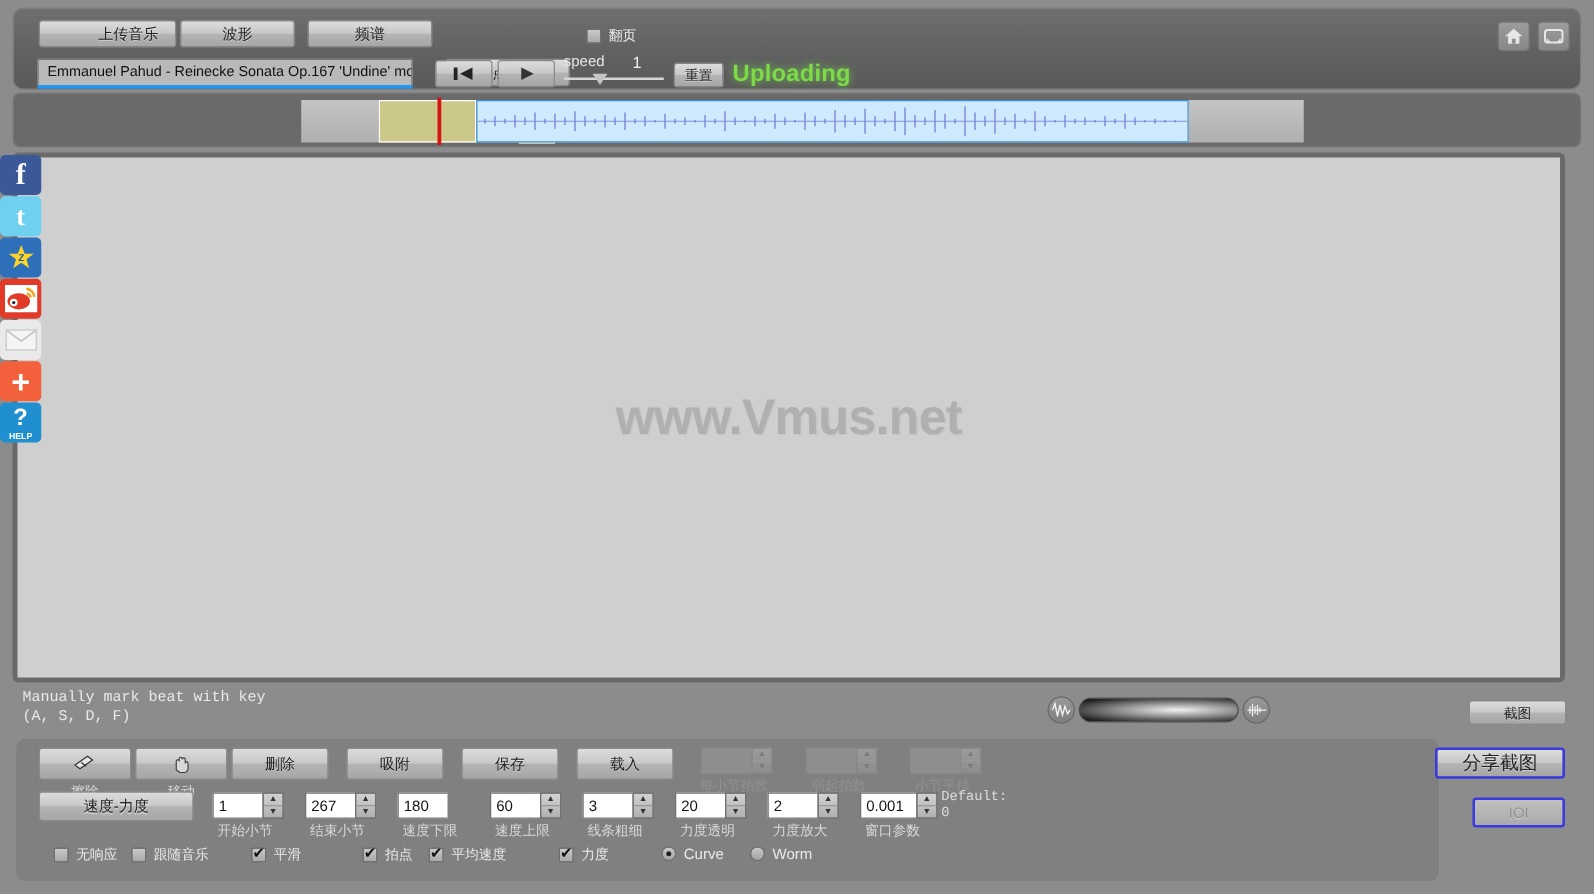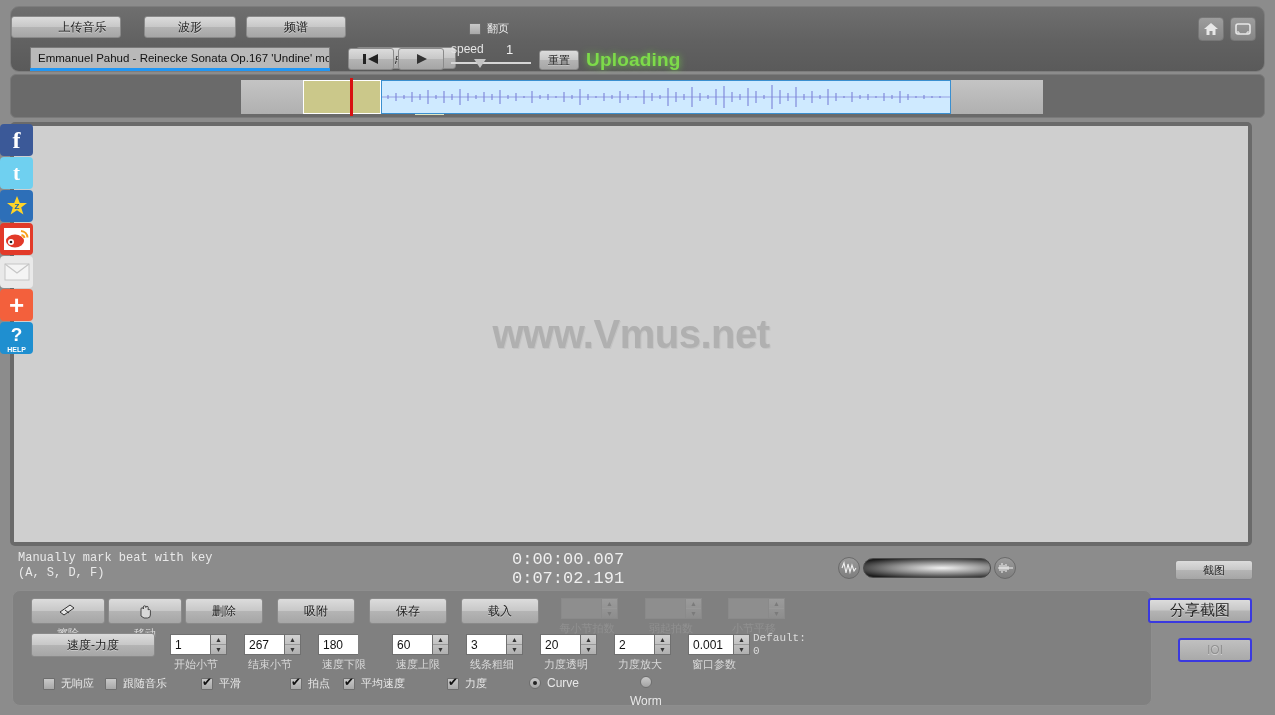--- a/index.html
+++ b/index.html
@@ -21,21 +21,21 @@
   .btn {
     background: linear-gradient(180deg,#dcdcdc 0%,#c8c8c8 48%,#b4b4b4 52%,#a6a6a6 100%);
     border: 1px solid #8a8a8a;
     border-radius: 3px;
     color: #222; font-size: 12px;
     display: flex; align-items: center; justify-content: center;
     cursor: pointer;
     text-shadow: 0 1px 0 rgba(255,255,255,.4);
   }
   .topbtn { position: absolute; top: 9px; height: 22px; }
-  #tb0 { left: 0;  width: 110px; padding-left: 33px; }
+  #tb0 { left: 20px;  width: 110px; padding-left: 33px; }
   #tb1 { left: 133px; width: 92px; }
   #tb2 { left: 235px; width: 100px; }
   #tb3 { left: 345px; width: 100px; margin-top: 31px; }
 
   .chk-wrap { display: flex; align-items: center; gap: 6px; }
   .chkbox {
     width: 12px; height: 12px;
     background: linear-gradient(180deg,#c9c9c9,#a8a8a8);
     border: 1px solid #6e6e6e; border-radius: 1px;
     position: relative; flex: none;
@@ -241,21 +241,21 @@
   .radio {
     width: 12px; height: 12px; border-radius: 50%;
     background: linear-gradient(180deg,#c9c9c9,#a3a3a3);
     border: 1px solid #6e6e6e; position: relative; flex: none;
   }
   .radio.on::after {
     content: ""; position: absolute; left: 3px; top: 3px;
     width: 4px; height: 4px; border-radius: 50%; background: #222;
   }
   .radiorow { position: absolute; top: 85px; display: flex; align-items: center; gap: 6px; }
-  #rd0 { left: 516px; } #rd1 { left: 617px; flex-direction: column; }
+  #rd0 { left: 516px; } #rd1 { left: 587px; }
   .radiorow .chk-label { color: #e8e8e8; font-size: 12px; }
 
   #sharebtn {
     position: absolute; left: 1148px; top: 598px; width: 104px; height: 25px;
     font-size: 15px; border: 2px solid #3a39e0; border-radius: 3px;
   }
   #ioibtn {
     position: absolute; left: 1178px; top: 638px; width: 74px; height: 24px;
     font-size: 12px; border: 2px solid #3a39e0; border-radius: 3px;
     background: linear-gradient(180deg,#c0c0c0,#a9a9a9); color: #919191;
@@ -438,22 +438,20 @@
     <div class="sicon" id="s-plus">+</div>
     <div class="sicon" id="s-help">
       <span>?</span>
       <span class="hlabel">HELP</span>
     </div>
   </div>
 
   <div class="statusline"><span>Manually mark beat with key</span>
 <span>(A, S, D, F)</span></div>
 
-  <div class="timeline-times"><span>0:00:00.007</span>
-<span>0:07:02.191</span></div>
 
   <div class="volwrap">
     <div class="voliconl">
       <svg width="16" height="14" viewBox="0 0 16 14">
         <polyline points="1,7 3,2 5,12 7,3 9,11 11,4 13,10 15,7" fill="none" stroke="#f2f2f2" stroke-width="1.1"></polyline>
       </svg>
     </div>
     <div class="voltrack"></div>
     <div class="voliconr">
       <svg width="18" height="14" viewBox="0 0 18 14">

